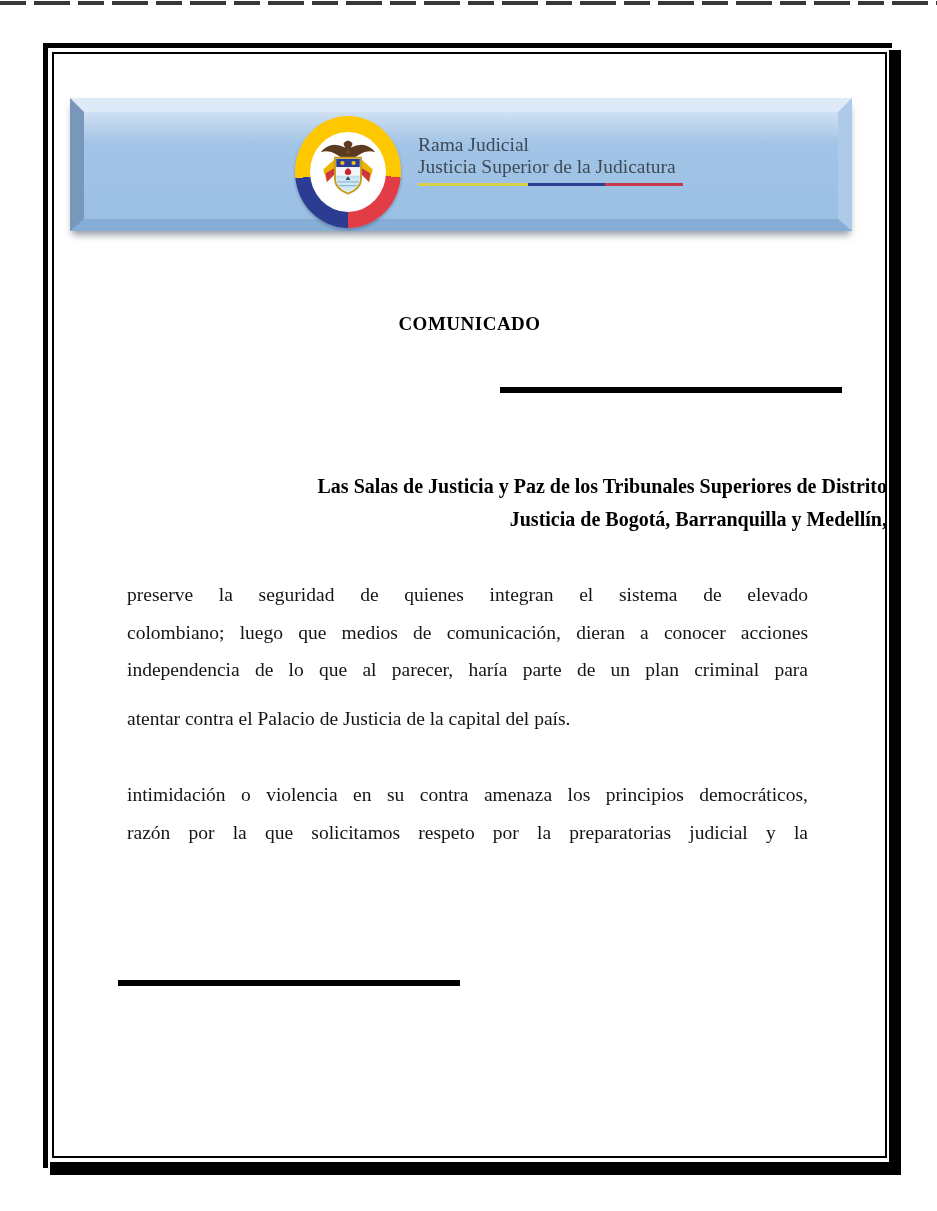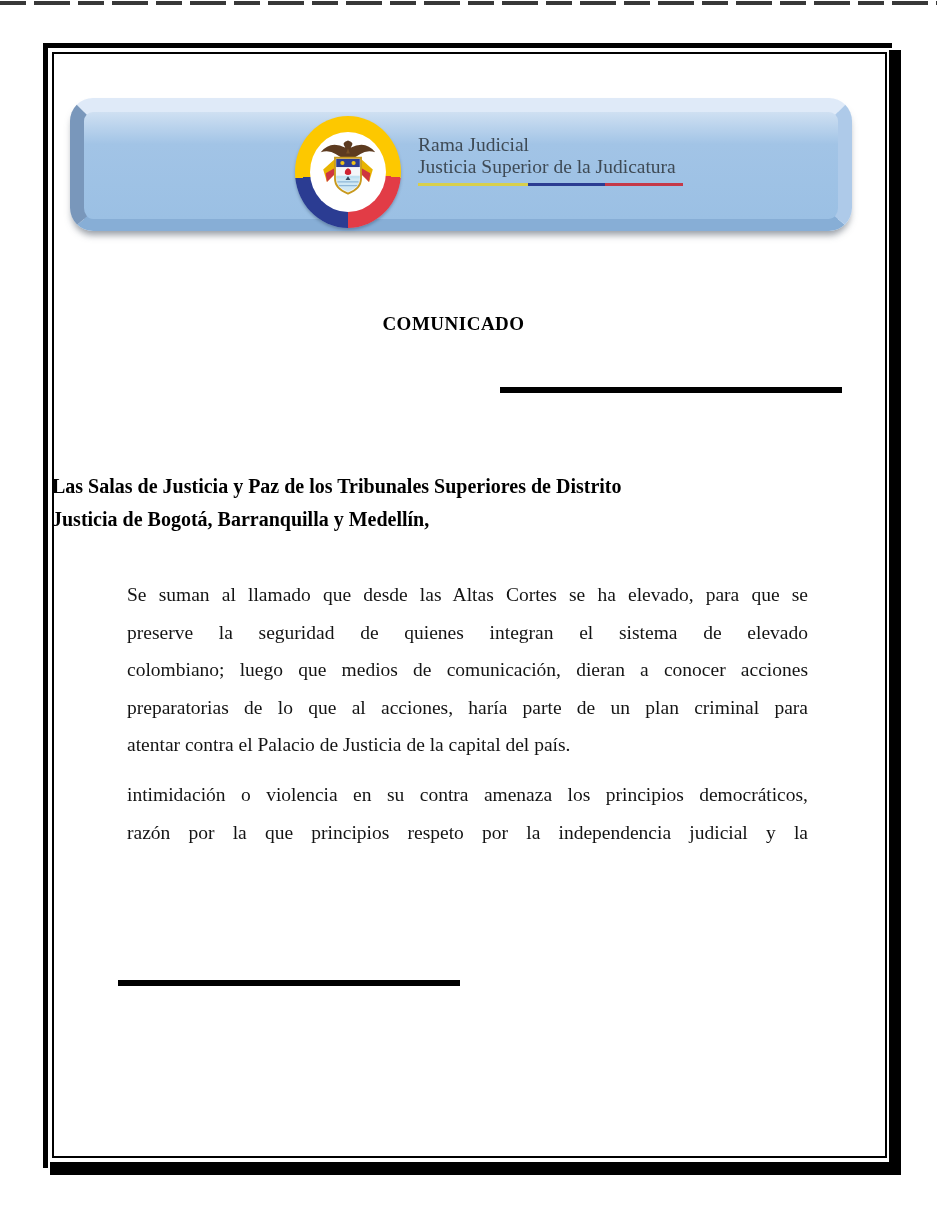--- a/index.html
+++ b/index.html
@@ -26,54 +26,53 @@
   }
   
   .banner{
     position:absolute;left:70px;top:98px;width:754px;height:107px;
     border-top:14px solid #dfeaf8;
     border-left:14px solid #7997bb;
     border-right:14px solid #aecae9;
     border-bottom:12px solid #87aed6;
     background:linear-gradient(180deg,#cfe0f2 0%,#a2c4e6 30%,#9bc0e4 100%);
     box-shadow:0 6px 7px -2px rgba(70,80,95,.55);
-    border-radius:23px;
   }
   .emblem{
     position:absolute;left:211px;top:4px;width:106px;height:112px;border-radius:50%;
     background:conic-gradient(from 0deg,#fdc800 0deg 96deg,#e23c46 96deg 180deg,#2b3c92 180deg 263deg,#fdc800 263deg 360deg);
     box-shadow:0 2px 3px rgba(40,60,90,.35);
   }
   .emblem-inner{
     position:absolute;left:15px;top:16px;right:15px;bottom:16px;
     background:#fff;border-radius:50%;display:flex;align-items:center;justify-content:center;
   }
   .banner-text{position:absolute;left:334px;top:22px;color:#3e4a55;}
   .banner-line{font-size:19.5px;line-height:22px;white-space:nowrap;}
   .tricolor{display:flex;width:265px;height:3px;margin:5px 0 4px 0;}
   .tricolor .seg-y{width:110px;background:#d8cf4b;}
   .tricolor .seg-b{width:77px;background:#2b3c92;}
   .tricolor .seg-r{width:78px;background:#c53948;}
   
   .doc-title{
-    position:absolute;left:36px;top:313px;width:835px;text-align:center;
+    position:absolute;left:52px;top:313px;width:835px;text-align:center;
     font-weight:bold;font-size:19px;letter-spacing:.5px;color:#000;
   }
   .rule{position:absolute;height:6px;background:#000;}
   .rule-right{left:500px;top:387px;width:342px;}
   .rule-left{left:118px;top:980px;width:342px;}
   .doc-heading{
-    position:absolute;left:52px;top:470px;width:835px;text-align:left;
+    position:absolute;left:52px;top:470px;width:835px;text-align:right;
     font-weight:bold;font-size:20px;line-height:33px;color:#000;
   }
   .paragraph{position:absolute;left:127px;width:681px;font-size:19.5px;color:#141414;}
   .para-1{top:576px;}
   .para-2{top:776px;}
   .jline{line-height:37.5px;text-align:justify;text-align-last:justify;white-space:normal;}
-  .jline-last{line-height:37.5px;text-align:left;text-align-last:left;}
+  .jline-last{line-height:37.5px;text-align:left;text-align-last:left;margin-top:11px;}
 </style>
 </head>
 <body>
 
 <div id="canvas">
 
   <div class="dash-artifact" style="left:0;top:1px;width:937px;"></div>
   <div class="dash-artifact" style="left:70px;top:92px;width:782px;"></div>
 
   <div class="shadow-right"></div>
@@ -121,27 +120,26 @@
   <div class="doc-title">COMUNICADO</div>
 
   <div class="rule rule-right"></div>
 
   <div class="doc-heading">
     <div>Las Salas de Justicia y Paz de los Tribunales Superiores de Distrito</div>
     <div>Justicia de Bogotá, Barranquilla y Medellín,</div>
   </div>
 
   <div class="paragraph para-1">
-    <div class="jline">Se suman al llamado que desde las Altas Cortes se ha elevado, para que se</div>
     <div class="jline">preserve la seguridad de quienes integran el sistema de elevado</div>
     <div class="jline">colombiano; luego que medios de comunicación, dieran a conocer acciones</div>
-    <div class="jline">preparatorias de lo que al acciones, haría parte de un plan criminal para</div>
+    <div class="jline">independencia de lo que al parecer, haría parte de un plan criminal para</div>
     <div class="jline-last">atentar contra el Palacio de Justicia de la capital del país.</div>
   </div>
 
   <div class="paragraph para-2">
     <div class="jline">intimidación o violencia en su contra amenaza los principios democráticos,</div>
-    <div class="jline">razón por la que principios respeto por la independencia judicial y la</div>
+    <div class="jline">razón por la que solicitamos respeto por la preparatorias judicial y la</div>
   </div>
 
   <div class="rule rule-left"></div>
 
 </div>
 
 </body></html>

